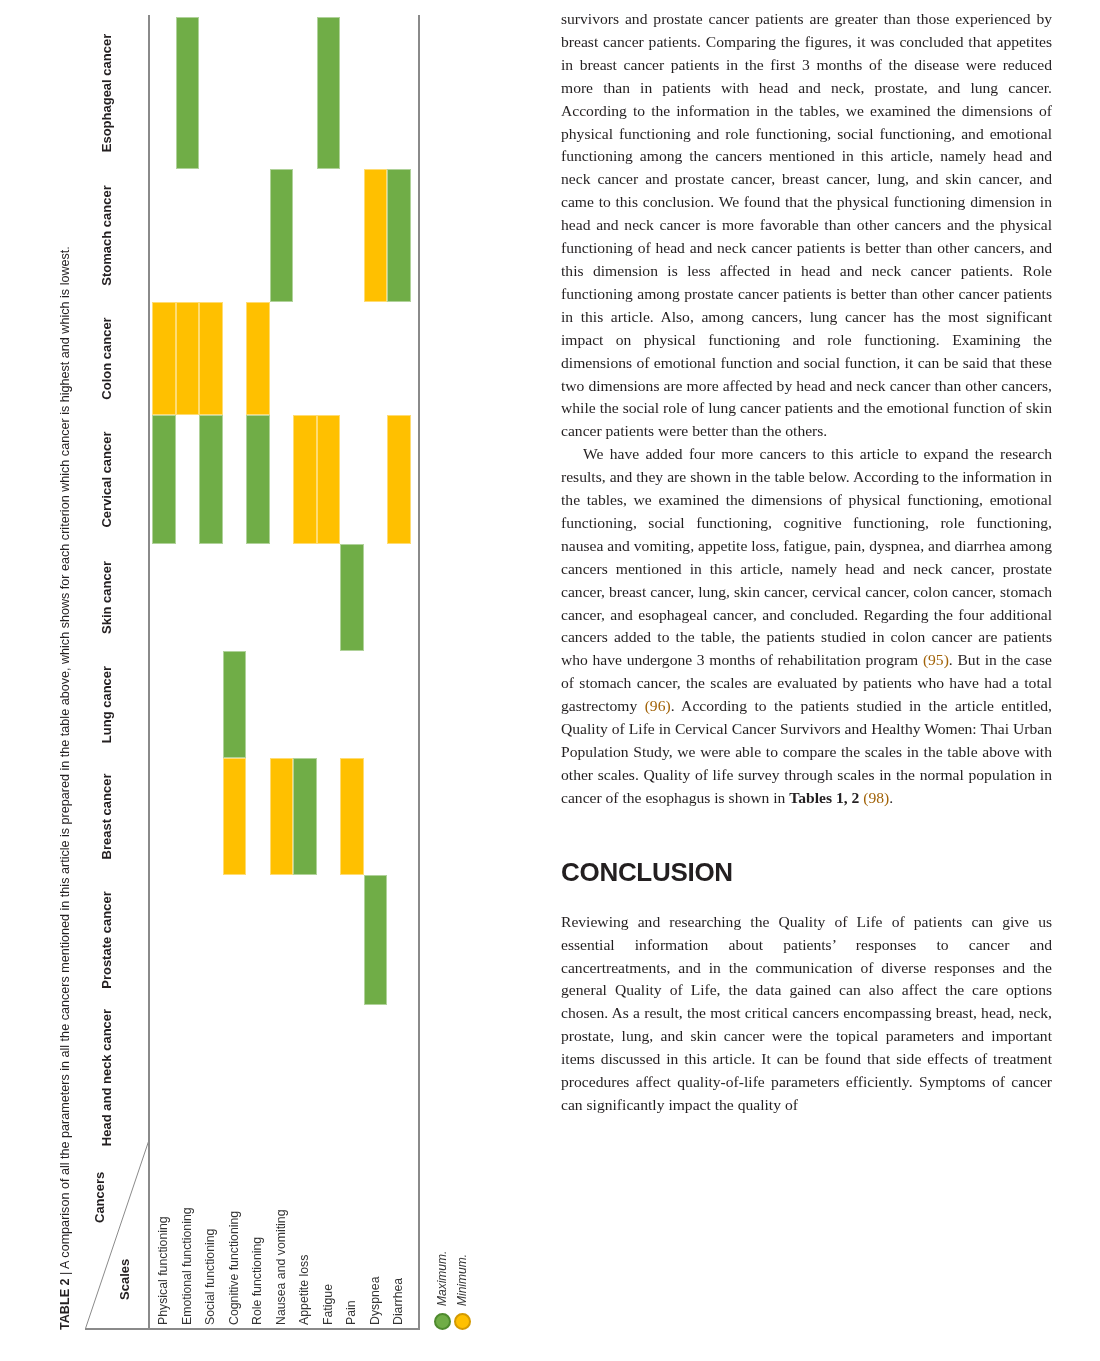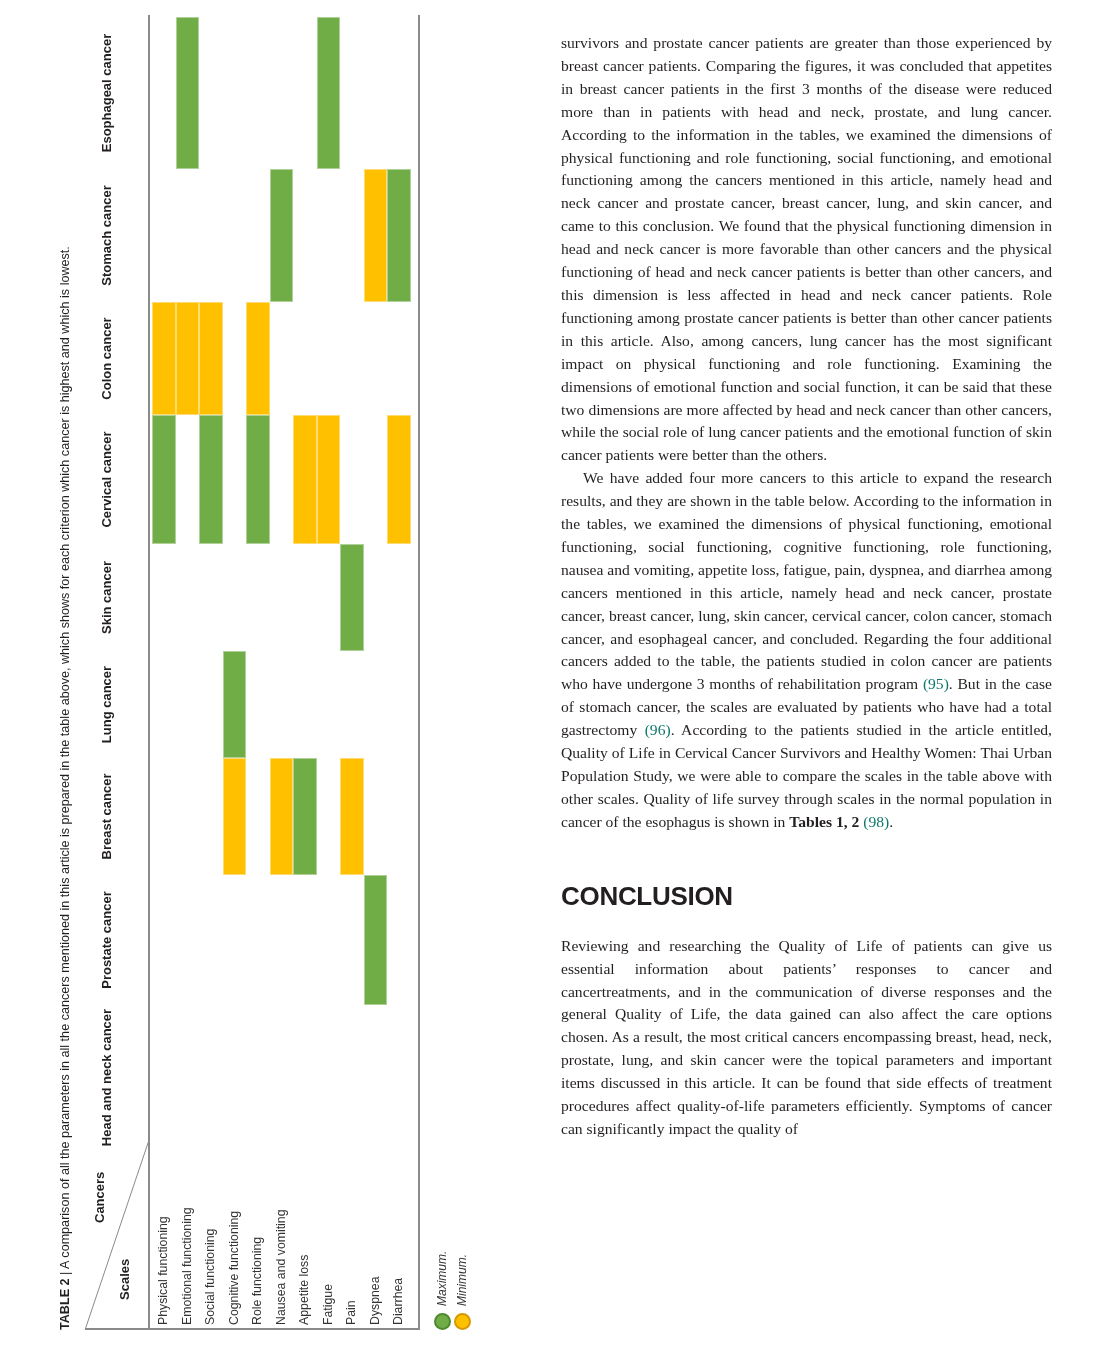--- a/index.html
+++ b/index.html
@@ -20,24 +20,24 @@
   .hdr-scales { position:absolute; left:40px; top:62px; font-size:13px; font-weight:bold; }
   .hdr-cancers-lbl { position:absolute; left:117px; top:37px; font-size:13px; font-weight:bold; }
   .diag { position:absolute; left:10px; top:30px; width:190px; height:64px; }
   .row-label { position:absolute; left:15px; font-size:12.3px; white-space:nowrap; height:23.5px; line-height:23.5px; color:#333; }
   .cell { position:absolute; height:23.5px; box-sizing:border-box; border:0.5px solid rgba(255,255,255,0.45); }
   .legend-item { position:absolute; left:10px; height:20px; display:flex; align-items:center; }
   .legend-dot { width:17px; height:17px; border-radius:50%; box-sizing:border-box; border:2px solid #4f8a2e; }
   .legend-text { font-style:italic; font-size:12px; margin-left:7px; color:#333; }
 
   
-  #body-text { position:absolute; left:561px; top:32px; width:491px; font-size:15.6px; line-height:22.9px; text-align:justify; }
+  #body-text { position:absolute; left:561px; top:8px; width:491px; font-size:15.6px; line-height:22.9px; text-align:justify; }
   #body-text p { margin:0; }
   #body-text p.indent { text-indent:22px; }
-  .cite { color:#0f766e; }
+  .cite { color:#a16207; }
   .heading { font-family:"Liberation Sans", sans-serif; font-weight:bold; font-size:26px; letter-spacing:-0.3px; margin:48px 0 25px 0 !important; line-height:28px; }
 </style>
 </head>
 <body>
 
 <div id="table-frame">
   <div class="caption"><b>TABLE 2</b><span> | </span><span>A comparison of all the parameters in all the cancers mentioned in this article is prepared in the table above, which shows for each criterion which cancer is highest and which is lowest.</span></div>
 
   <div class="vline" style="left:10px; top:30px; width:1.5px; height:335px;"></div>
   <div class="vline" style="left:10px; top:93px; width:1315px; height:1.5px;"></div>

